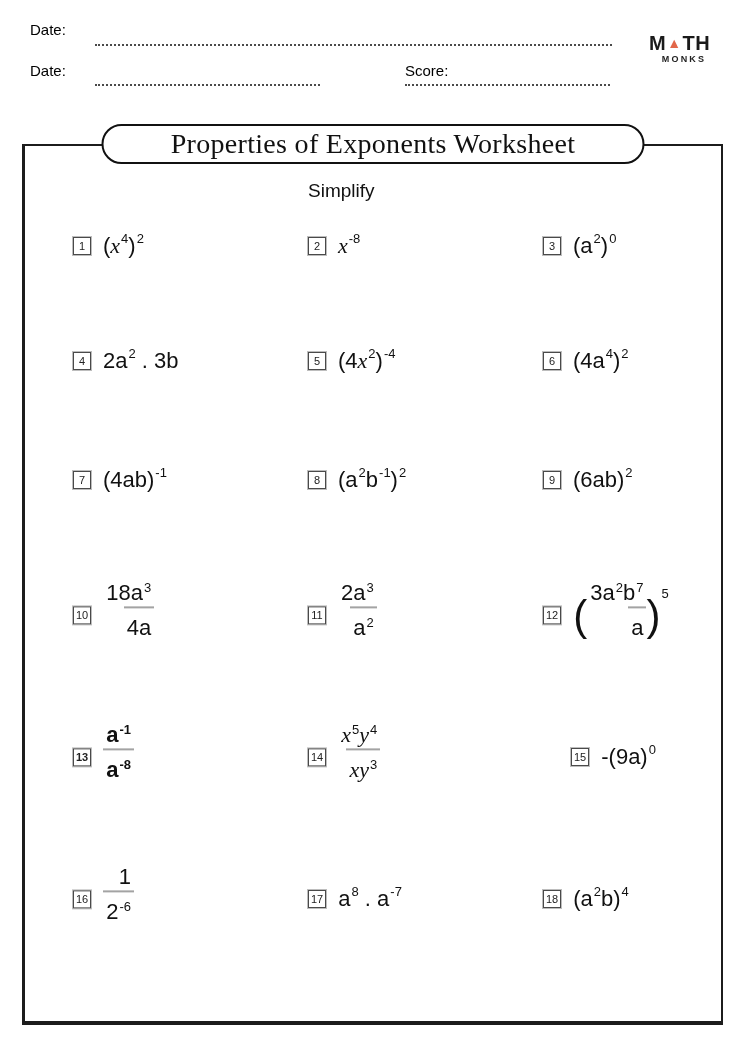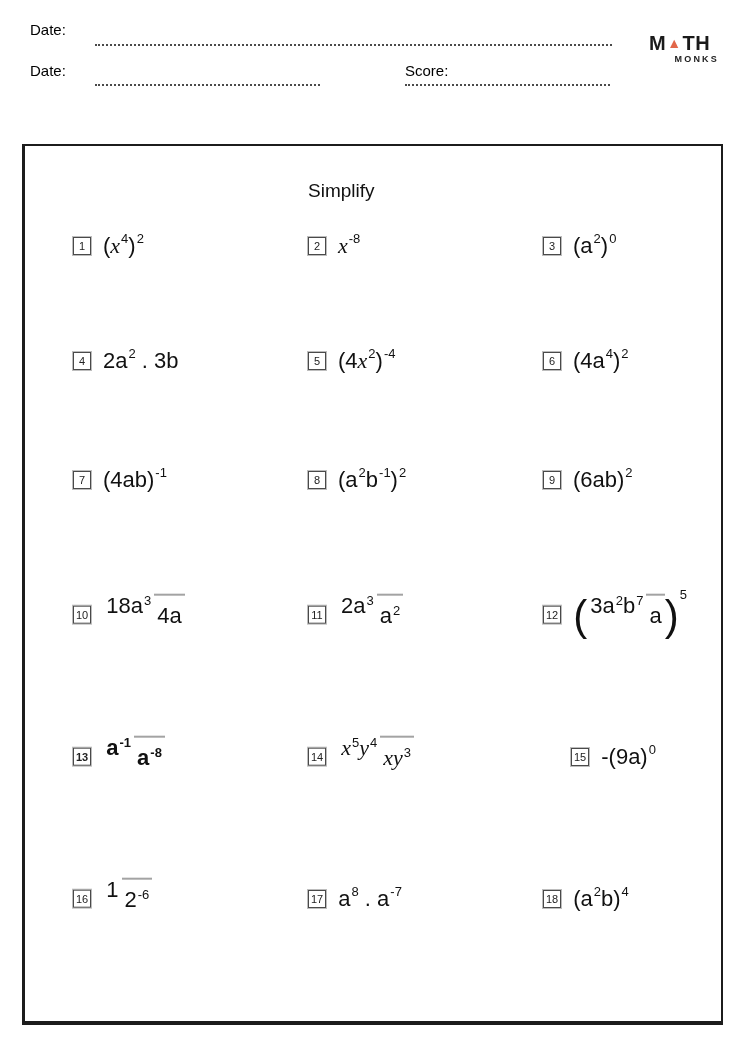--- a/index.html
+++ b/index.html
@@ -8,21 +8,21 @@
 
   
   .hlabel{position:absolute;font-size:15px;font-weight:500;color:#000;}
   .blank{position:absolute;height:14px;border-bottom:2px dotted #4a4a4a;}
 
   .logo{position:absolute;left:649px;top:33px;width:72px;}
   .logo-top{display:flex;align-items:center;justify-content:flex-start;
             font-weight:700;font-size:20px;letter-spacing:.5px;color:#1a1a1a;line-height:1;}
   .logo-tri{font-size:14px;margin:0 1px;line-height:1;}
   .logo-sub{font-size:9px;letter-spacing:2.2px;font-weight:600;color:#222;
-            text-align:right;margin-top:1px;padding-right:2px;}
+            text-align:center;margin-top:1px;padding-right:2px;}
 
   
   .main-box{position:absolute;left:22px;top:144px;width:701px;height:881px;
             box-sizing:border-box;background:#fff;
             border:2px solid #1c1c1c;border-left-width:3px;border-bottom-width:4px;}
   .title-capsule{position:absolute;left:50%;top:-22px;transform:translateX(-50%);
             width:543px;height:40px;box-sizing:border-box;background:#fff;
             border:2px solid #111;border-radius:22px;
             display:flex;align-items:center;justify-content:center;
             font-family:"Liberation Serif",serif;font-size:28px;font-weight:500;
@@ -35,21 +35,21 @@
   .pnum{box-sizing:border-box;min-width:18px;height:18px;padding:0 2px;
         display:flex;align-items:center;justify-content:center;
         font-size:11px;color:#222;background:#fff;
         border:1px solid #4a4a4a;box-shadow:0 0 0 1px #bdbdbd;flex:0 0 auto;}
   .expr{display:inline-flex;align-items:center;white-space:pre;}
   .mt{white-space:pre;}
   .mi{font-family:"Liberation Serif",serif;font-style:italic;}
   .msup{font-size:13px;position:relative;top:-8px;margin-left:1px;white-space:pre;}
   .msuphigh{font-size:13px;position:relative;top:-21px;margin-left:1px;}
   .mbig{font-size:42px;font-weight:300;line-height:0;transform:translateY(1px);}
-  .frac{display:inline-flex;flex-direction:row;align-items:flex-start;
+  .frac{display:inline-flex;flex-direction:column;align-items:flex-end;
         vertical-align:middle;text-align:center;line-height:1.12;}
   .frac .num{padding:0 3px;display:inline-block;}
   .frac .den{padding:8px 3px;border-top:2px solid #a3a3a3;display:inline-block;}
 </style>
 </head>
 <body>
 
 <div class="sheet">
 
   <span class="hlabel" style="left:30px;top:21px;">Date:</span>
@@ -64,20 +64,23 @@
   <div class="logo">
     <div class="logo-top">
       <span>M</span>
       <span class="logo-tri" style="color: rgb(226, 103, 74);">▲</span>
       <span>TH</span>
     </div>
     <div class="logo-sub">MONKS</div>
   </div>
 
   <div class="main-box">
+    <div class="title-capsule">
+      <span>Properties of Exponents Worksheet</span>
+    </div>
     <div class="instruction">Simplify</div>
     <div id="problems">
         <div class="problem" style="left: 48px; top: 100px;">
           <span class="pnum">1</span>
           <span class="expr"><span class="mt">(</span><span class="mi">x</span><span class="msup">4</span><span class="mt">)</span><span class="msup">2</span></span>
         </div>
         <div class="problem" style="left: 283px; top: 100px;">
           <span class="pnum">2</span>
           <span class="expr"><span class="mi">x</span><span class="msup">-8</span></span>
         </div>

